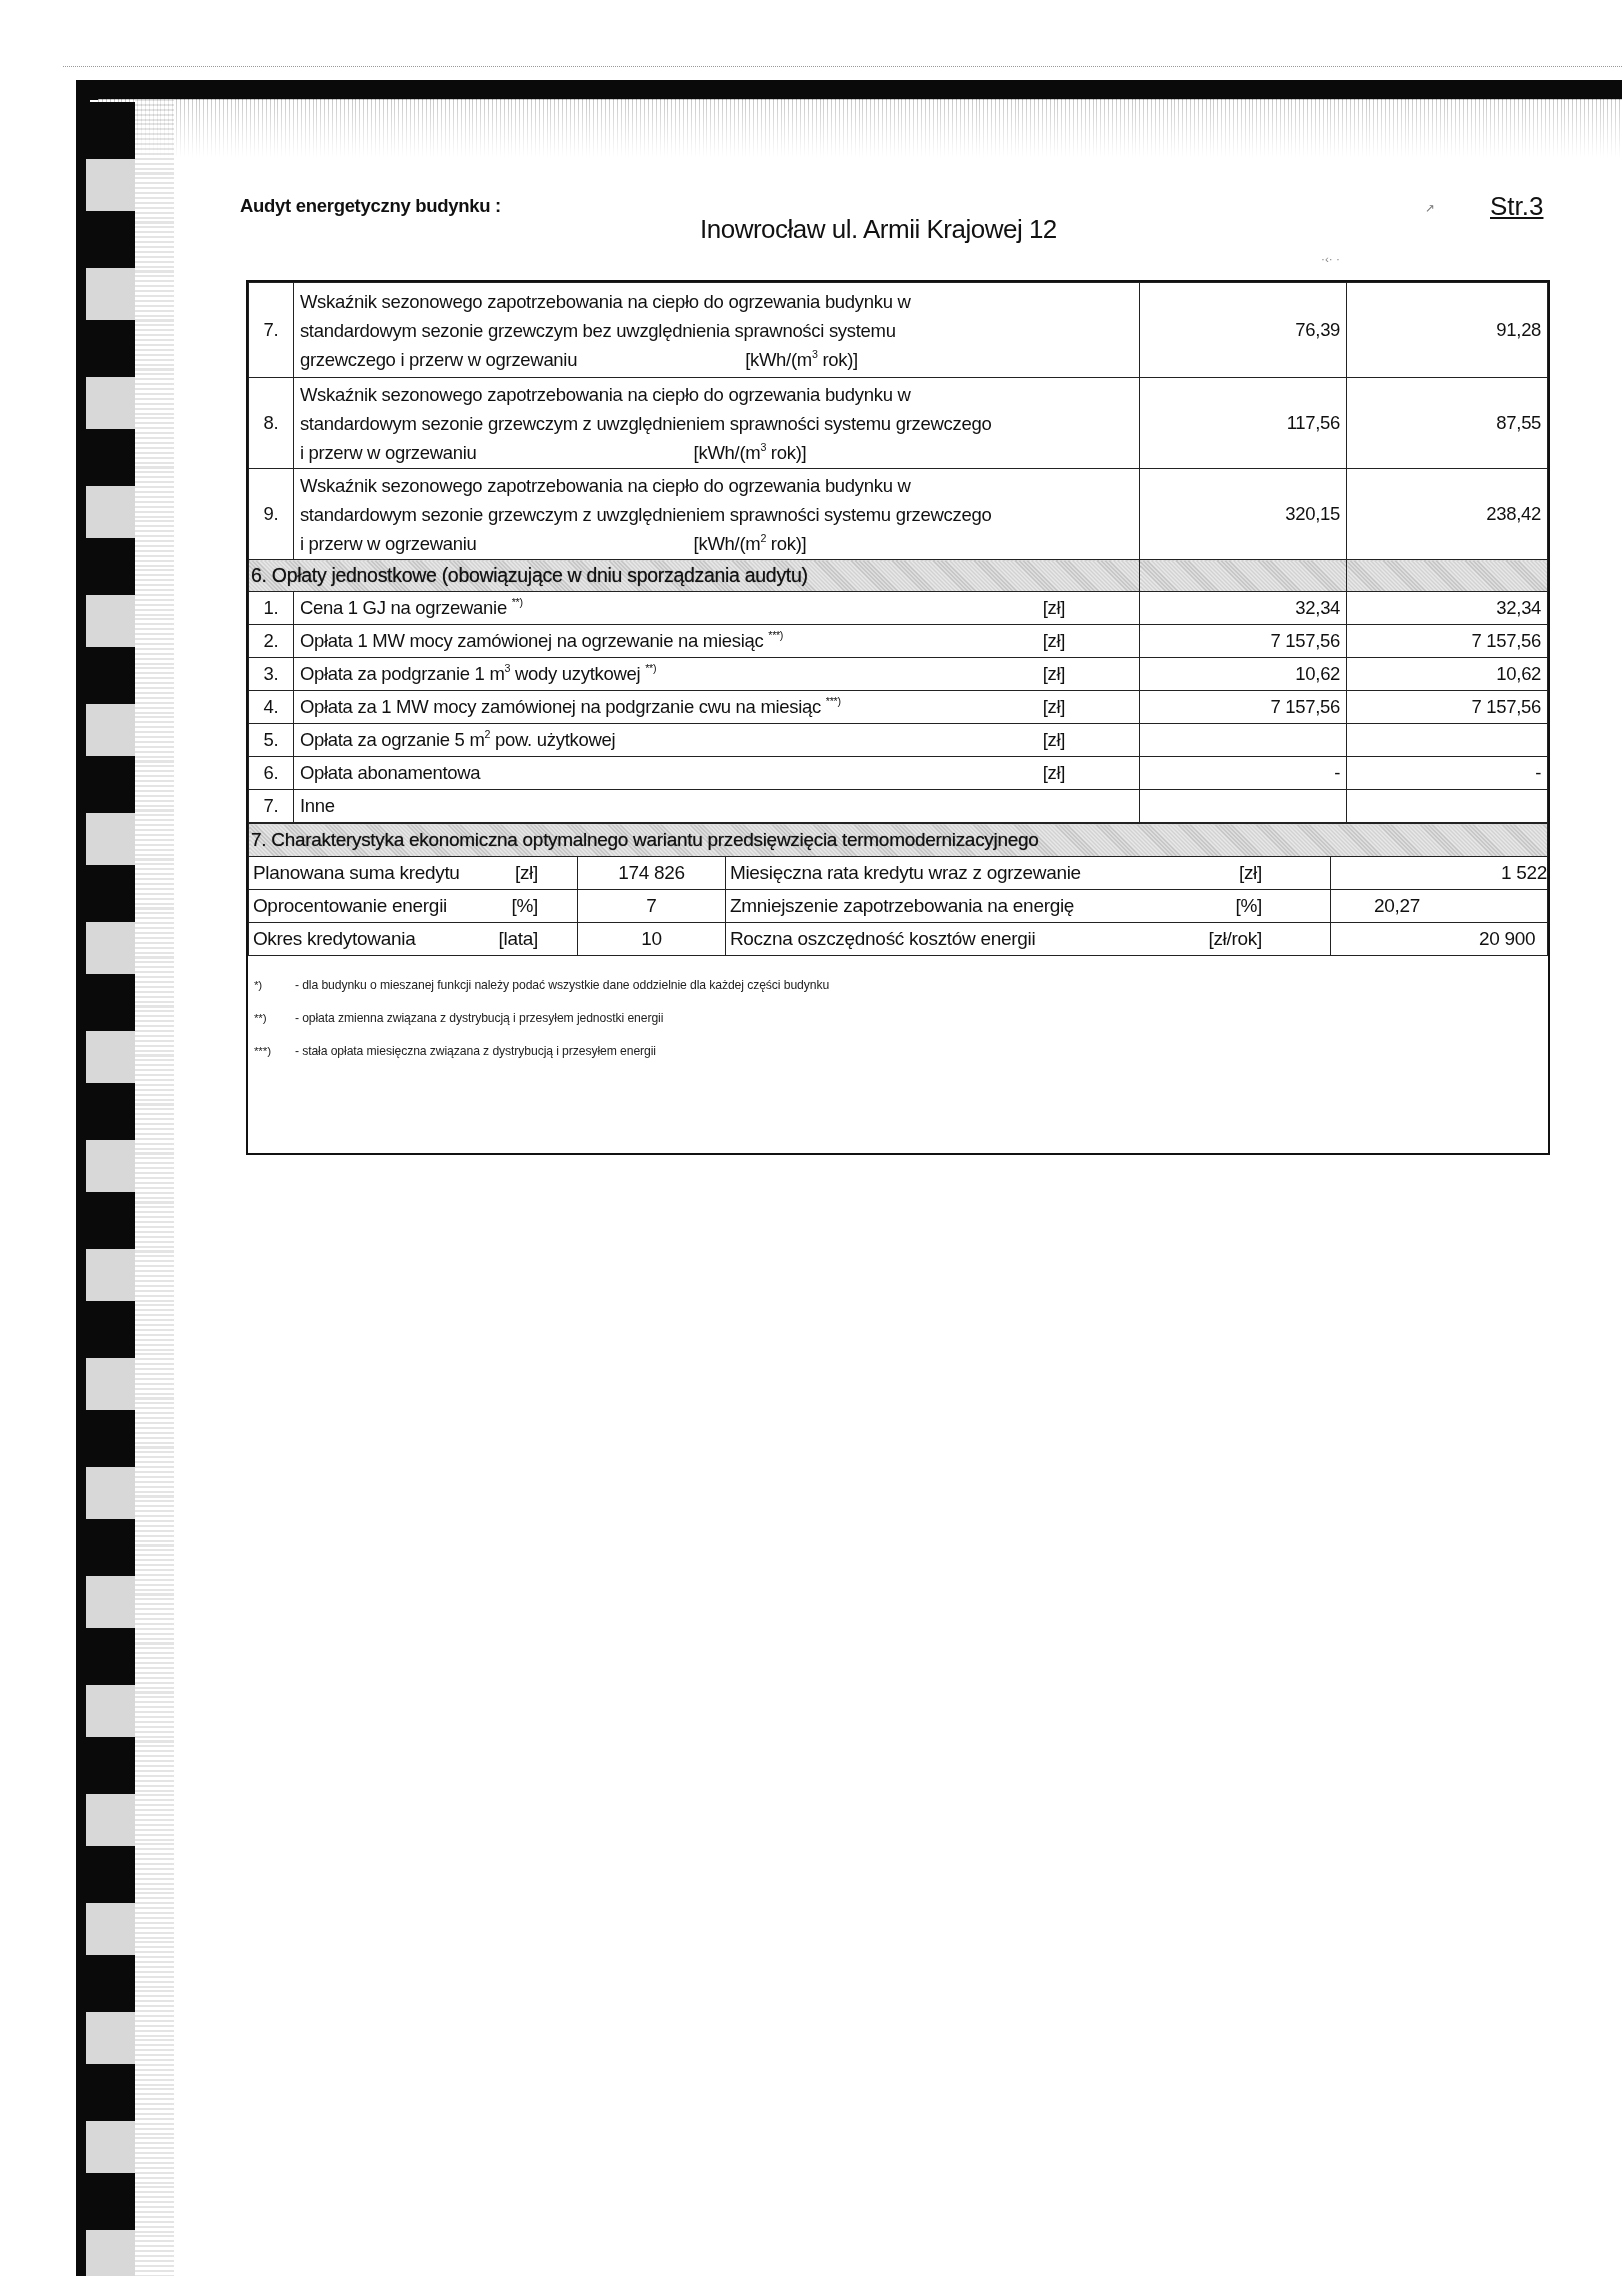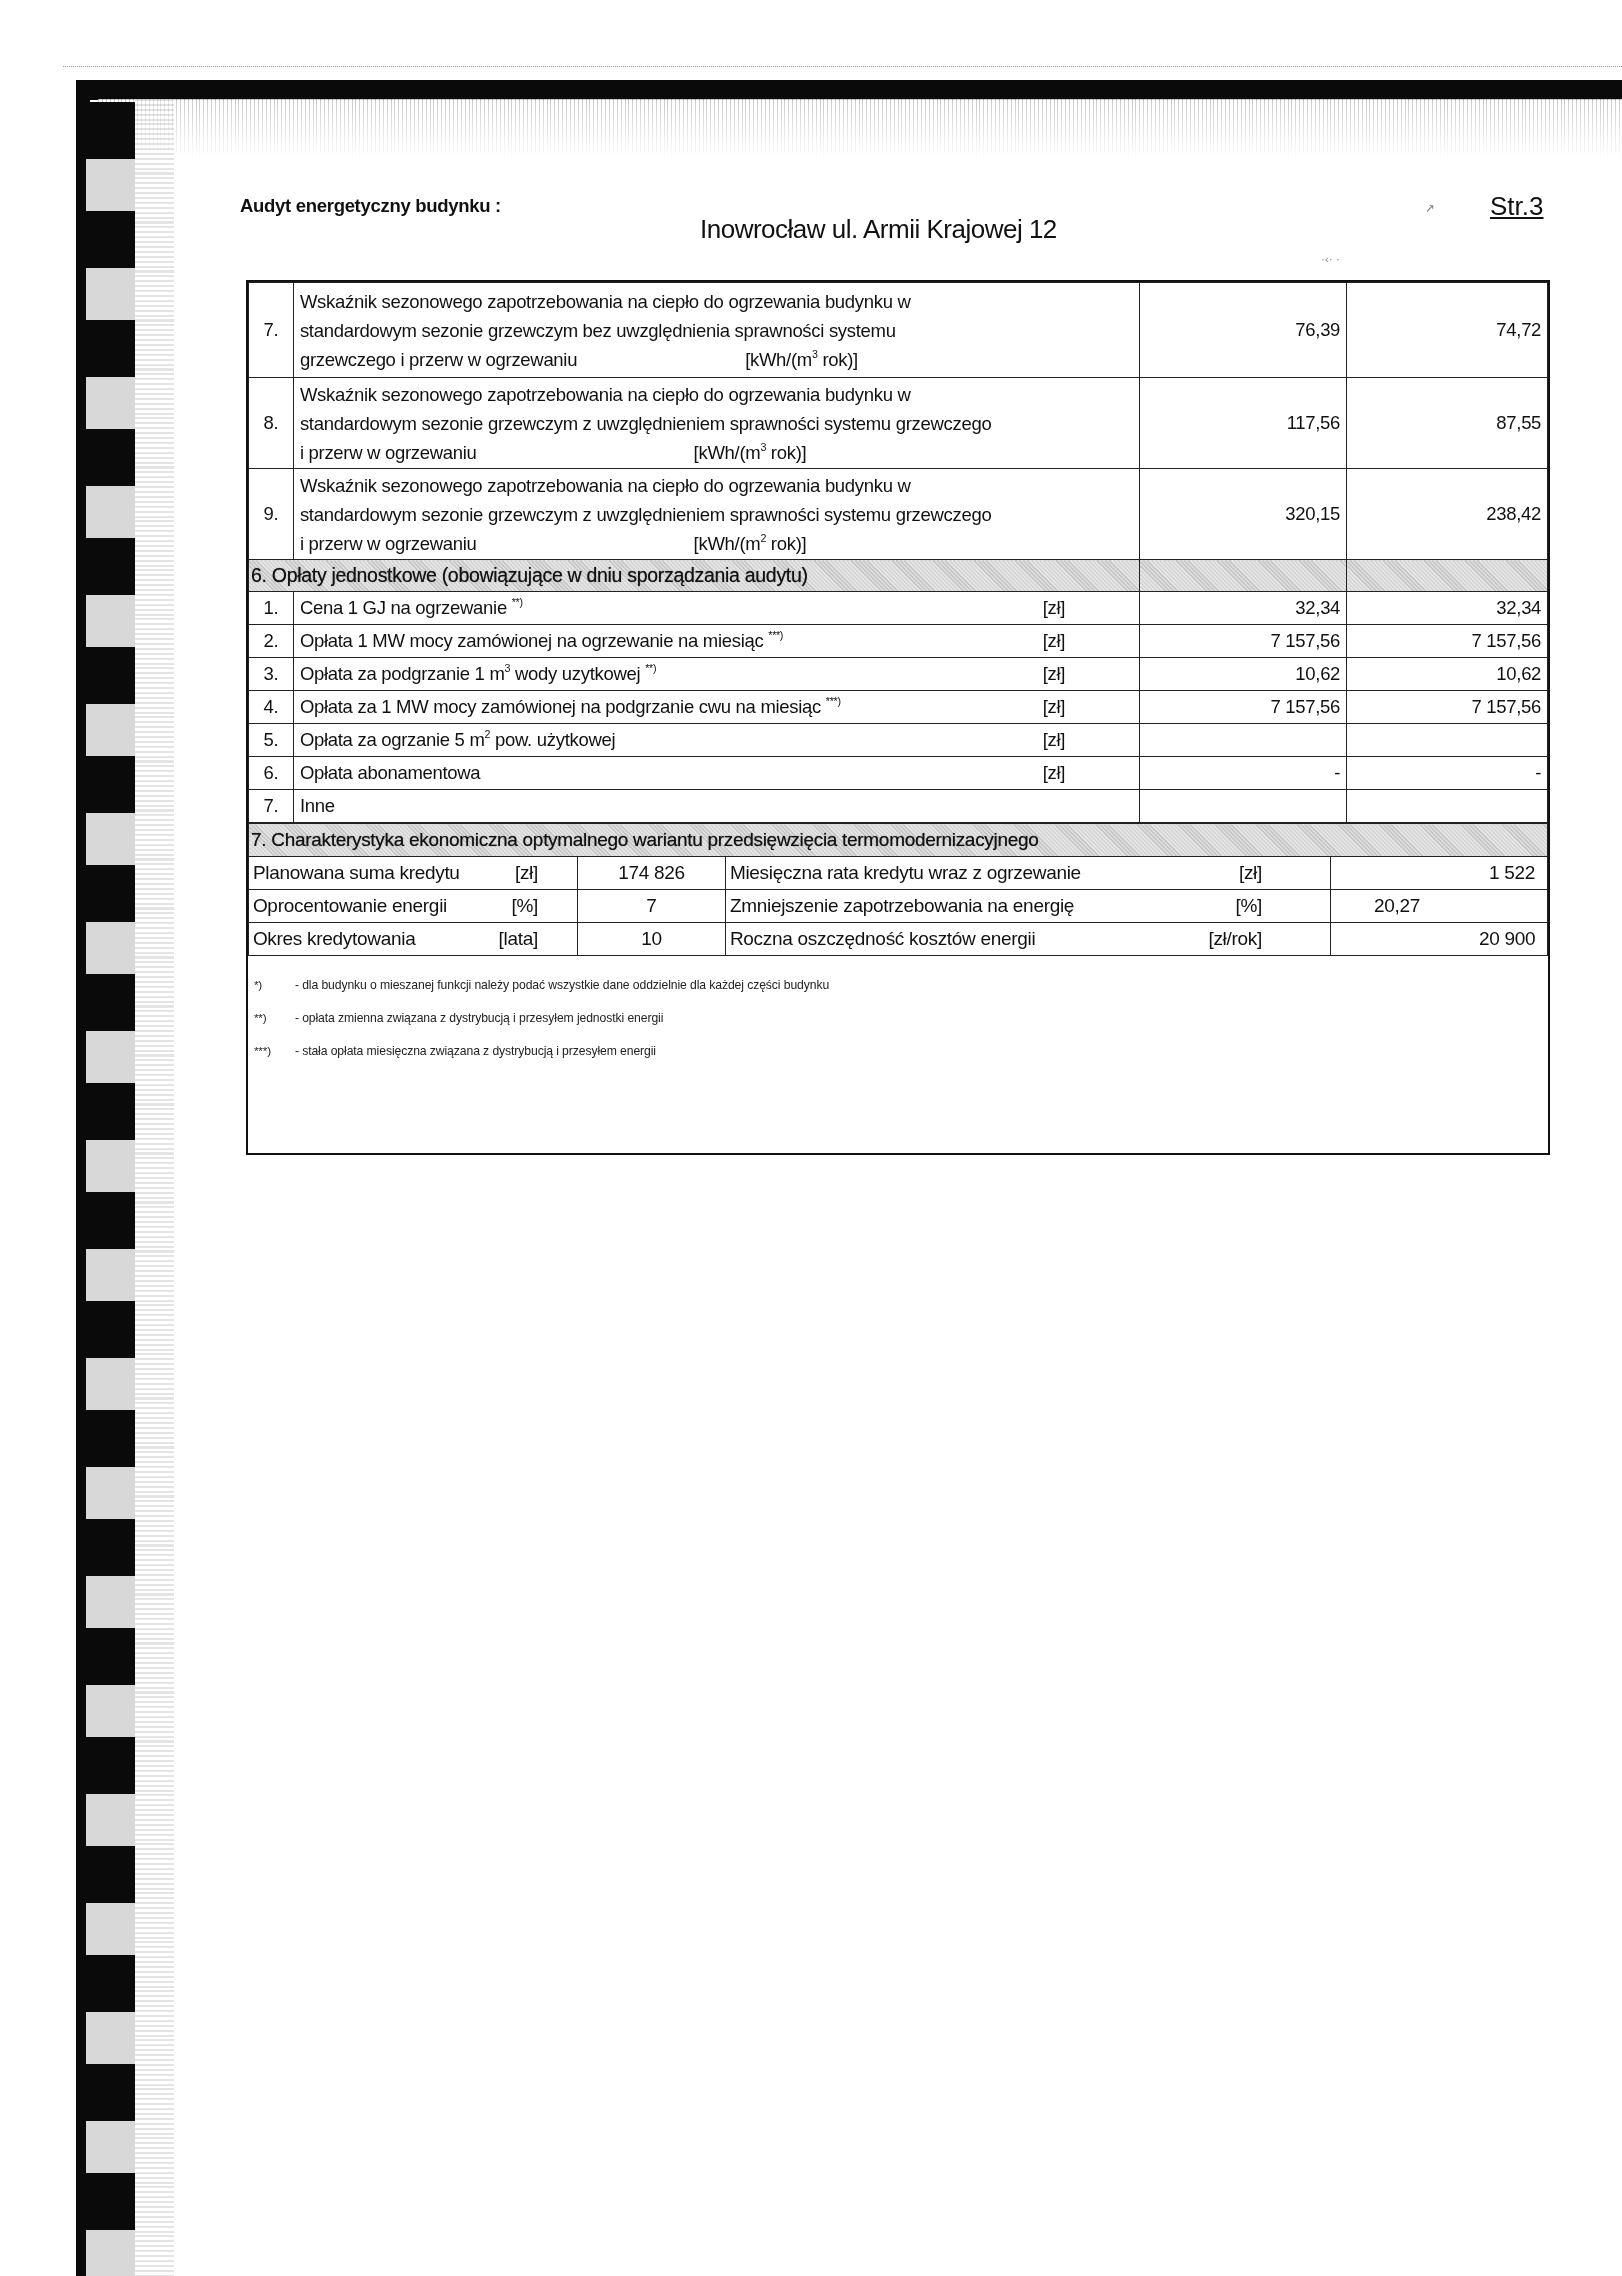--- a/index.html
+++ b/index.html
@@ -79,21 +79,21 @@
     <tbody id="ind-body">
 
       <tr class="r-tall">
         <td class="num">7.</td>
         <td>
           <span class="desc-line">Wskaźnik sezonowego zapotrzebowania na ciepło do ogrzewania budynku w</span>
           <span class="desc-line">standardowym sezonie grzewczym  bez uwzględnienia sprawności systemu</span>
           <span class="desc-line"><span>grzewczego i przerw w ogrzewaniu</span><span class="unit ind" style="margin-left:168px"><span>[kWh/(m</span><sup>3</sup><span> rok)]</span></span></span>
         </td>
         <td class="val">76,39</td>
-        <td class="val2">74,72</td>
+        <td class="val2">91,28</td>
       </tr>
       <tr class="r-mid">
         <td class="num">8.</td>
         <td>
           <span class="desc-line">Wskaźnik sezonowego zapotrzebowania na ciepło do ogrzewania budynku w</span>
           <span class="desc-line">standardowym sezonie grzewczym z uwzględnieniem sprawności systemu grzewczego</span>
           <span class="desc-line"><span>i przerw w ogrzewaniu</span><span class="unit ind" style="margin-left:217px"><span>[kWh/(m</span><sup>3</sup><span> rok)]</span></span></span>
         </td>
         <td class="val">117,56</td>
         <td class="val2">87,55</td>
@@ -169,21 +169,21 @@
         <col style="width:217px">
     </colgroup>
     <tbody id="econ-body">
       <tr class="section">
         <td colspan="4" style="padding-left:2px">7. Charakterystyka ekonomiczna optymalnego wariantu przedsięwzięcia termomodernizacyjnego</td>
       </tr>
     <tr>
           <td class="ec-lbl"><span>Planowana suma kredytu</span><span class="ec-unit">[zł]</span></td>
           <td style="text-align:center">174 826</td>
           <td class="ec-lbl"><span>Miesięczna rata kredytu wraz z ogrzewanie</span><span class="ec-unit" style="right:68px">[zł]</span></td>
-          <td style="text-align:right;padding-right:12px">1 522</td>
+          <td style="text-align:right;padding-right:0">1 522</td>
         </tr>
         <tr>
           <td class="ec-lbl"><span>Oprocentowanie energii</span><span class="ec-unit">[%]</span></td>
           <td style="text-align:center">7</td>
           <td class="ec-lbl"><span>Zmniejszenie zapotrzebowania na energię</span><span class="ec-unit" style="right:68px">[%]</span></td>
           <td style="text-align:left;padding-left:43px">20,27</td>
         </tr>
         <tr>
           <td class="ec-lbl"><span>Okres kredytowania</span><span class="ec-unit">[lata]</span></td>
           <td style="text-align:center">10</td>

